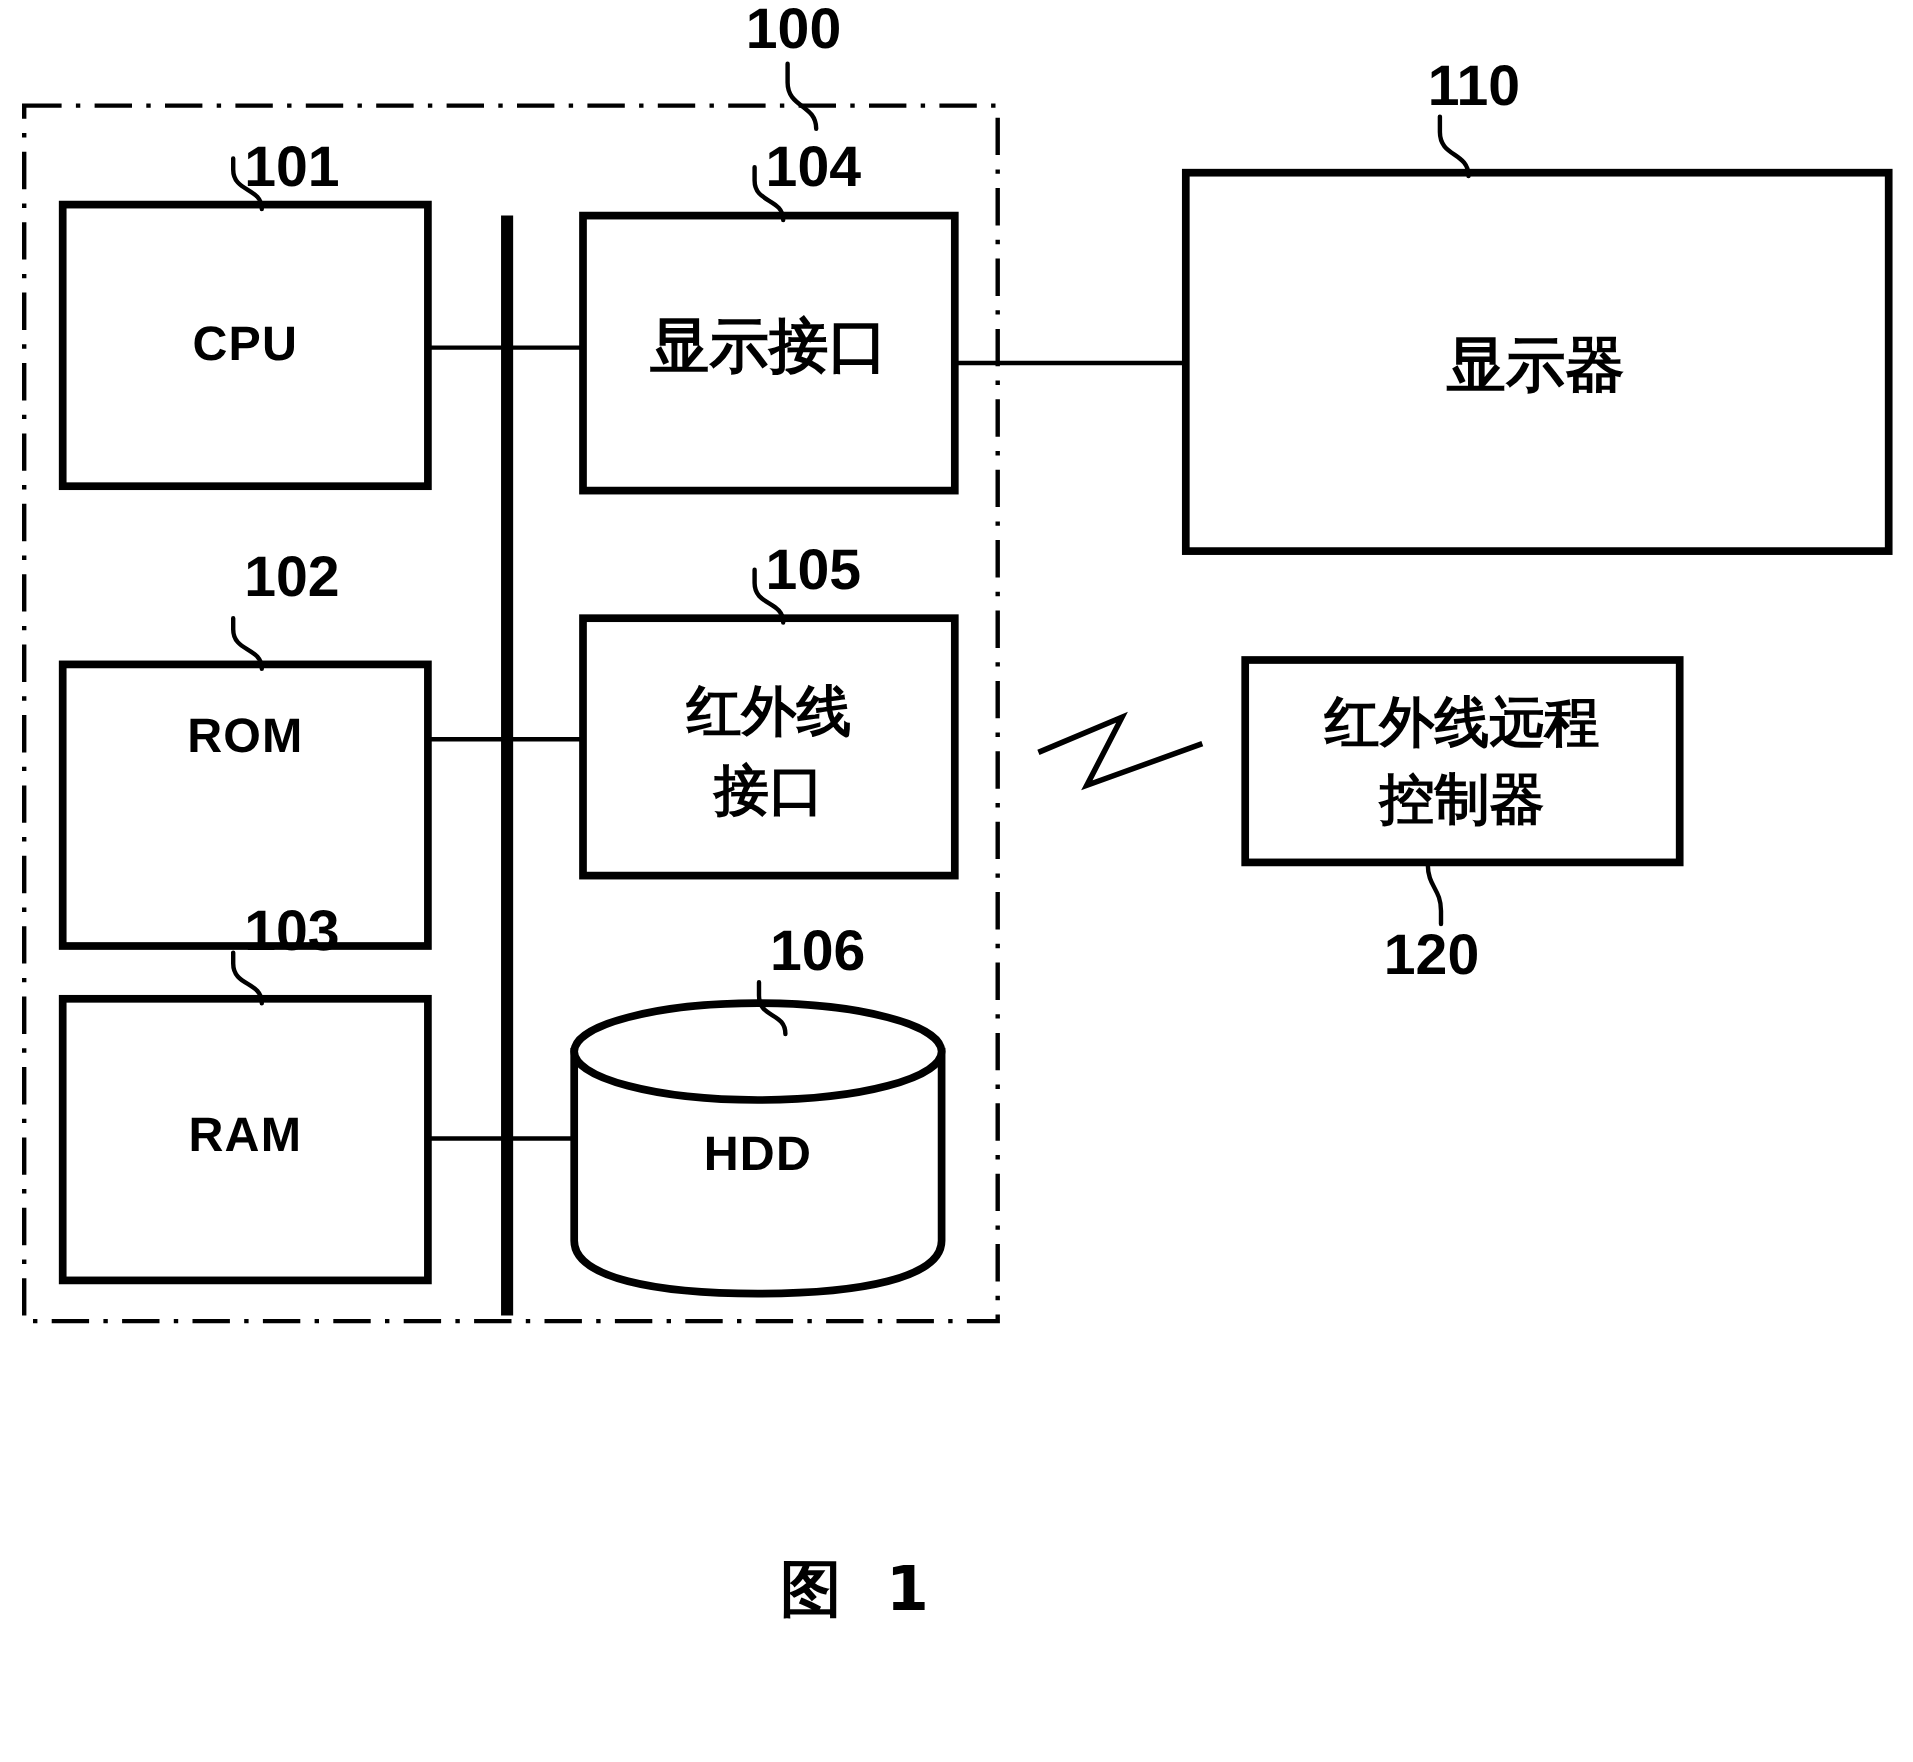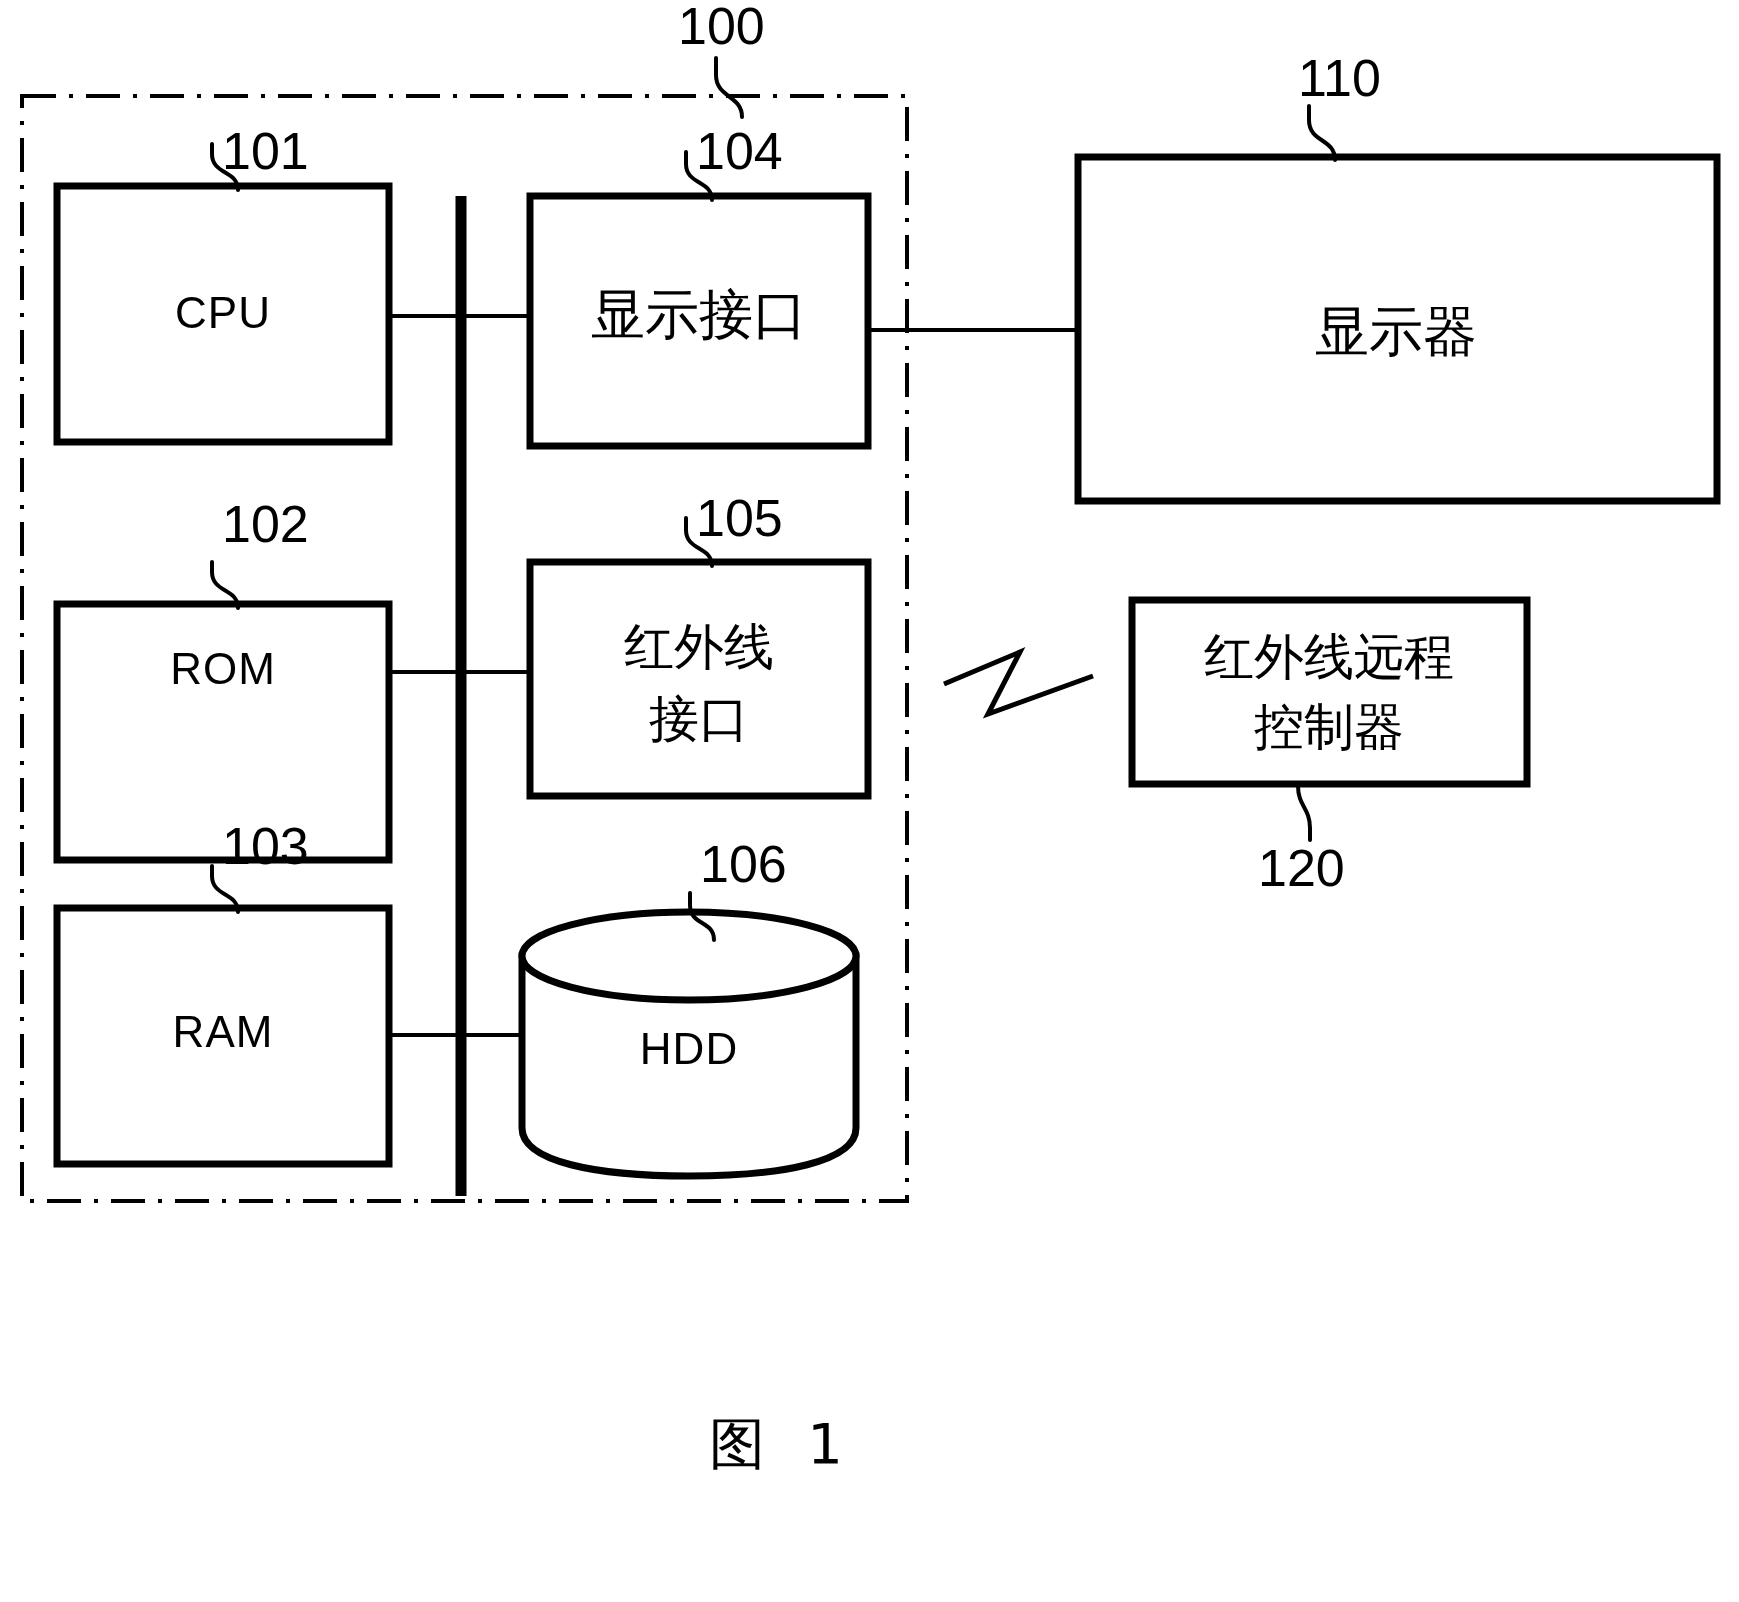--- a/index.html
+++ b/index.html
@@ -13,20 +13,21 @@
     font-family: "Liberation Sans", sans-serif;
     position: relative;
     overflow: hidden;
   }
   #figure-root {
     position: absolute;
     left: 0;
     top: 0;
     width: 1739px;
     height: 1602px;
+    font-weight: bold;
   }
   svg.diagram {
     display: block;
     width: 1739px;
     height: 1602px;
   }
   .blk {
     fill: #ffffff;
     stroke: #000000;
     stroke-width: 7;

